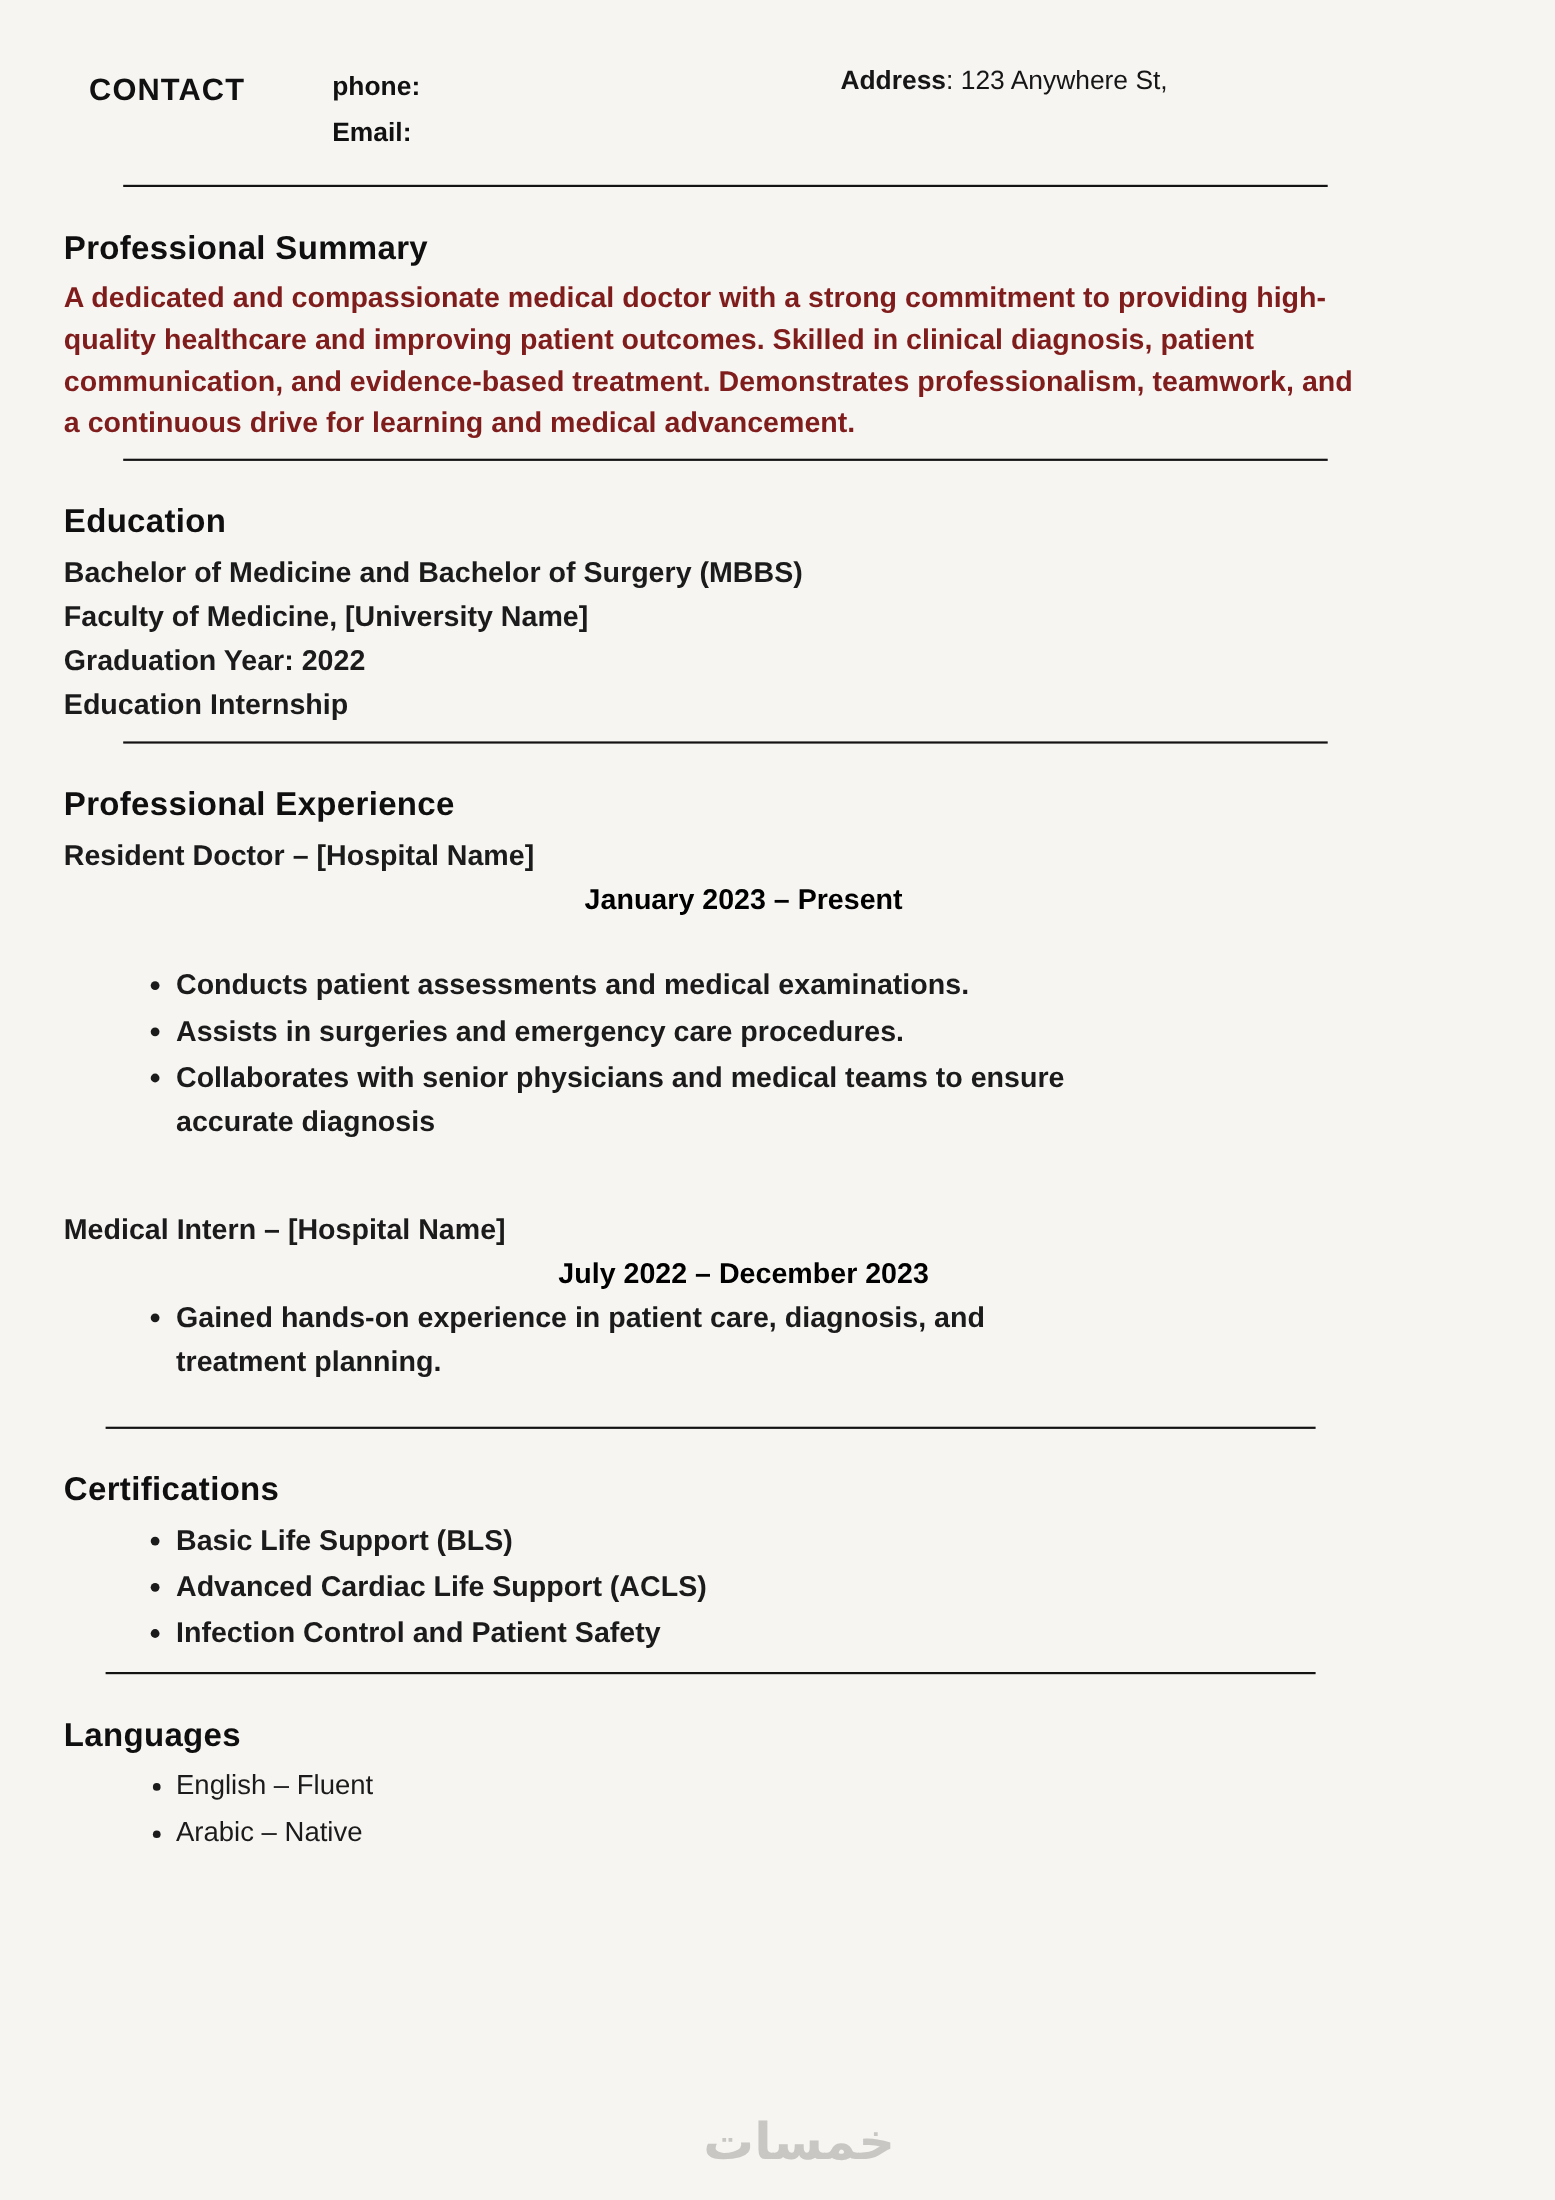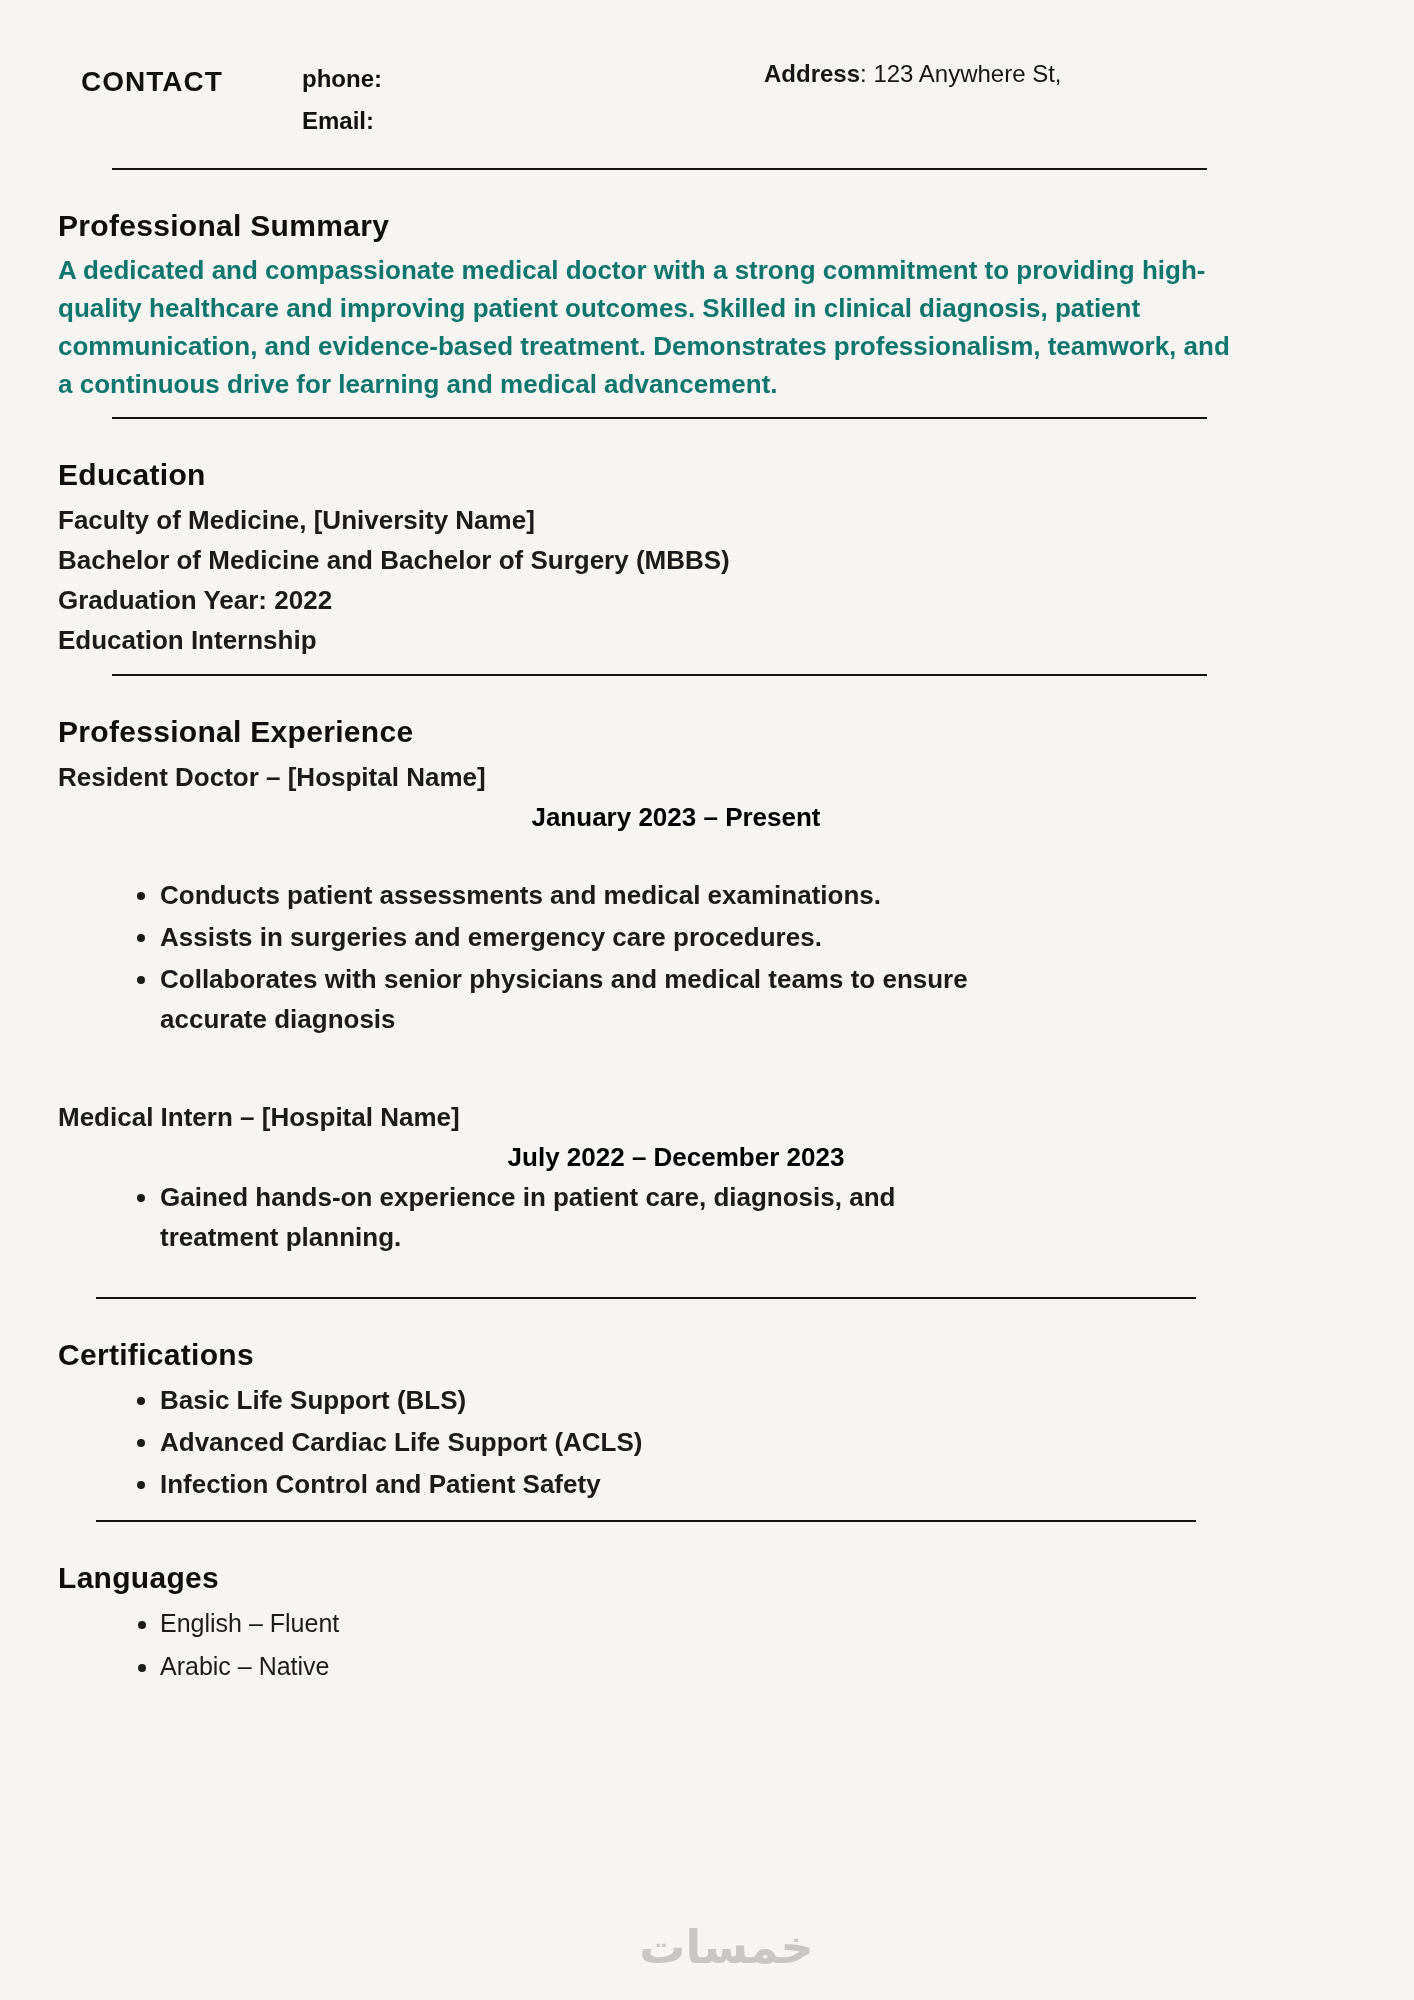--- a/index.html
+++ b/index.html
@@ -65,21 +65,21 @@
     font-size: 30px;
     font-weight: 800;
     color: #0f0f0f;
     margin: 39px 0 8px 0;
     letter-spacing: 0.3px;
   }
   .body-text {
     font-size: 26px;
     font-weight: 700;
     line-height: 38px;
-    color: #0f766e;
+    color: #7f1d1d;
     max-width: 1185px;
   }
   .edu-line { font-size: 26px; font-weight: 700; line-height: 40px; color: #1b1b1b; }
 
   .job-title { font-size: 26px; font-weight: 700; line-height: 40px; color: #1b1b1b; }
   .job-dates { font-size: 26px; font-weight: 700; line-height: 40px; color: #000000; text-align: center; }
 
   ul.bullets {
     margin: 0;
     padding-left: 102px;
@@ -136,22 +136,22 @@
   <div class="section">
     <div class="section-heading">Professional Summary</div>
     <div class="body-text">A dedicated and compassionate medical doctor with a strong commitment to providing high-quality healthcare and improving patient outcomes. Skilled in clinical diagnosis, patient communication, and evidence-based treatment. Demonstrates professionalism, teamwork, and a continuous drive for learning and medical advancement.</div>
   </div>
 
   <div class="gap-sm"></div>
   <hr class="rule">
 
   <div class="section">
     <div class="section-heading">Education</div>
+    <div class="edu-line">Bachelor of Medicine and Bachelor of Surgery (MBBS)</div>
     <div class="edu-line">Faculty of Medicine, [University Name]</div>
-    <div class="edu-line">Bachelor of Medicine and Bachelor of Surgery (MBBS)</div>
     <div class="edu-line">Graduation Year: 2022</div>
     <div class="edu-line">Education Internship</div>
   </div>
 
   <div class="gap-sm"></div>
   <hr class="rule">
 
   <div class="section">
     <div class="section-heading">Professional Experience</div>
 

